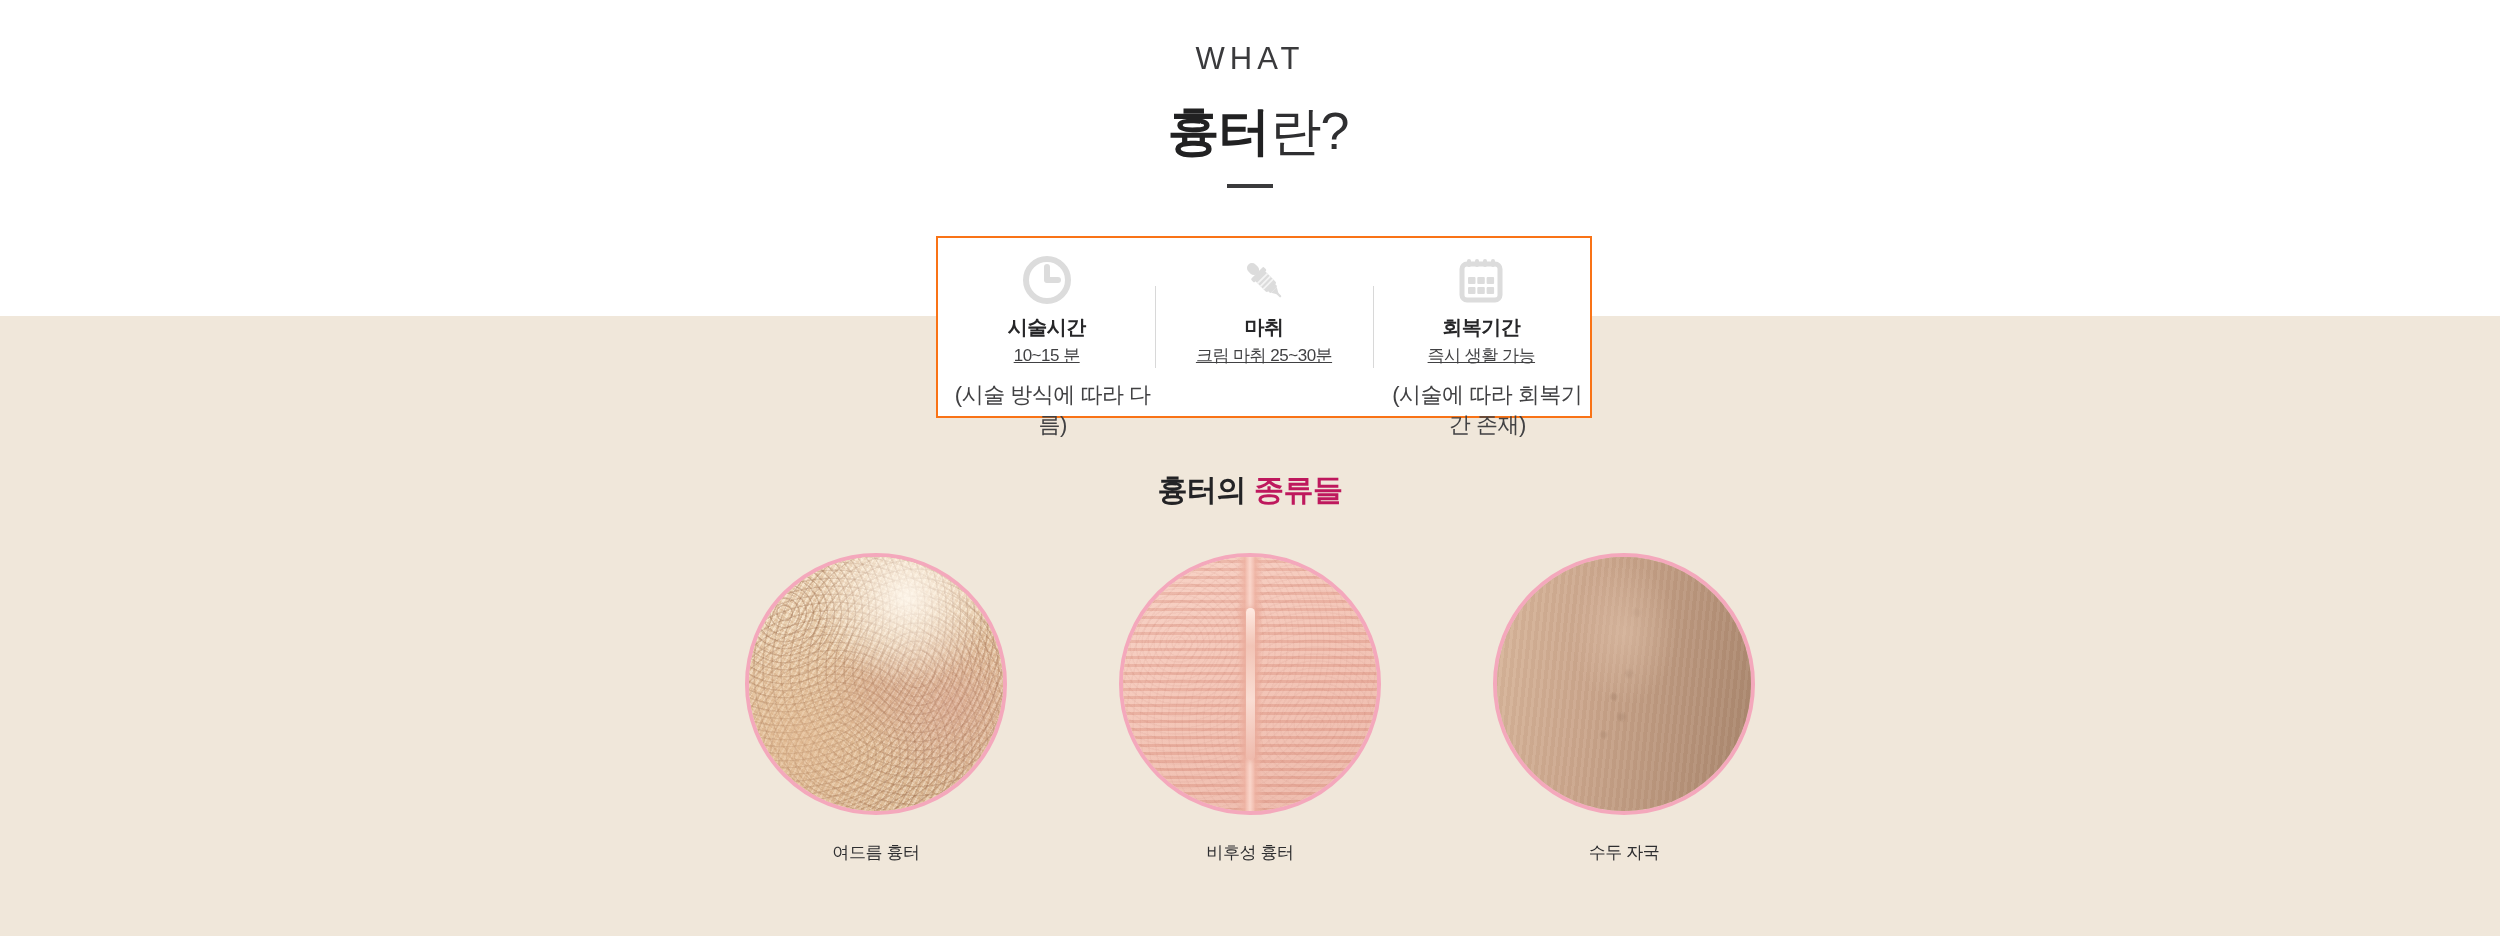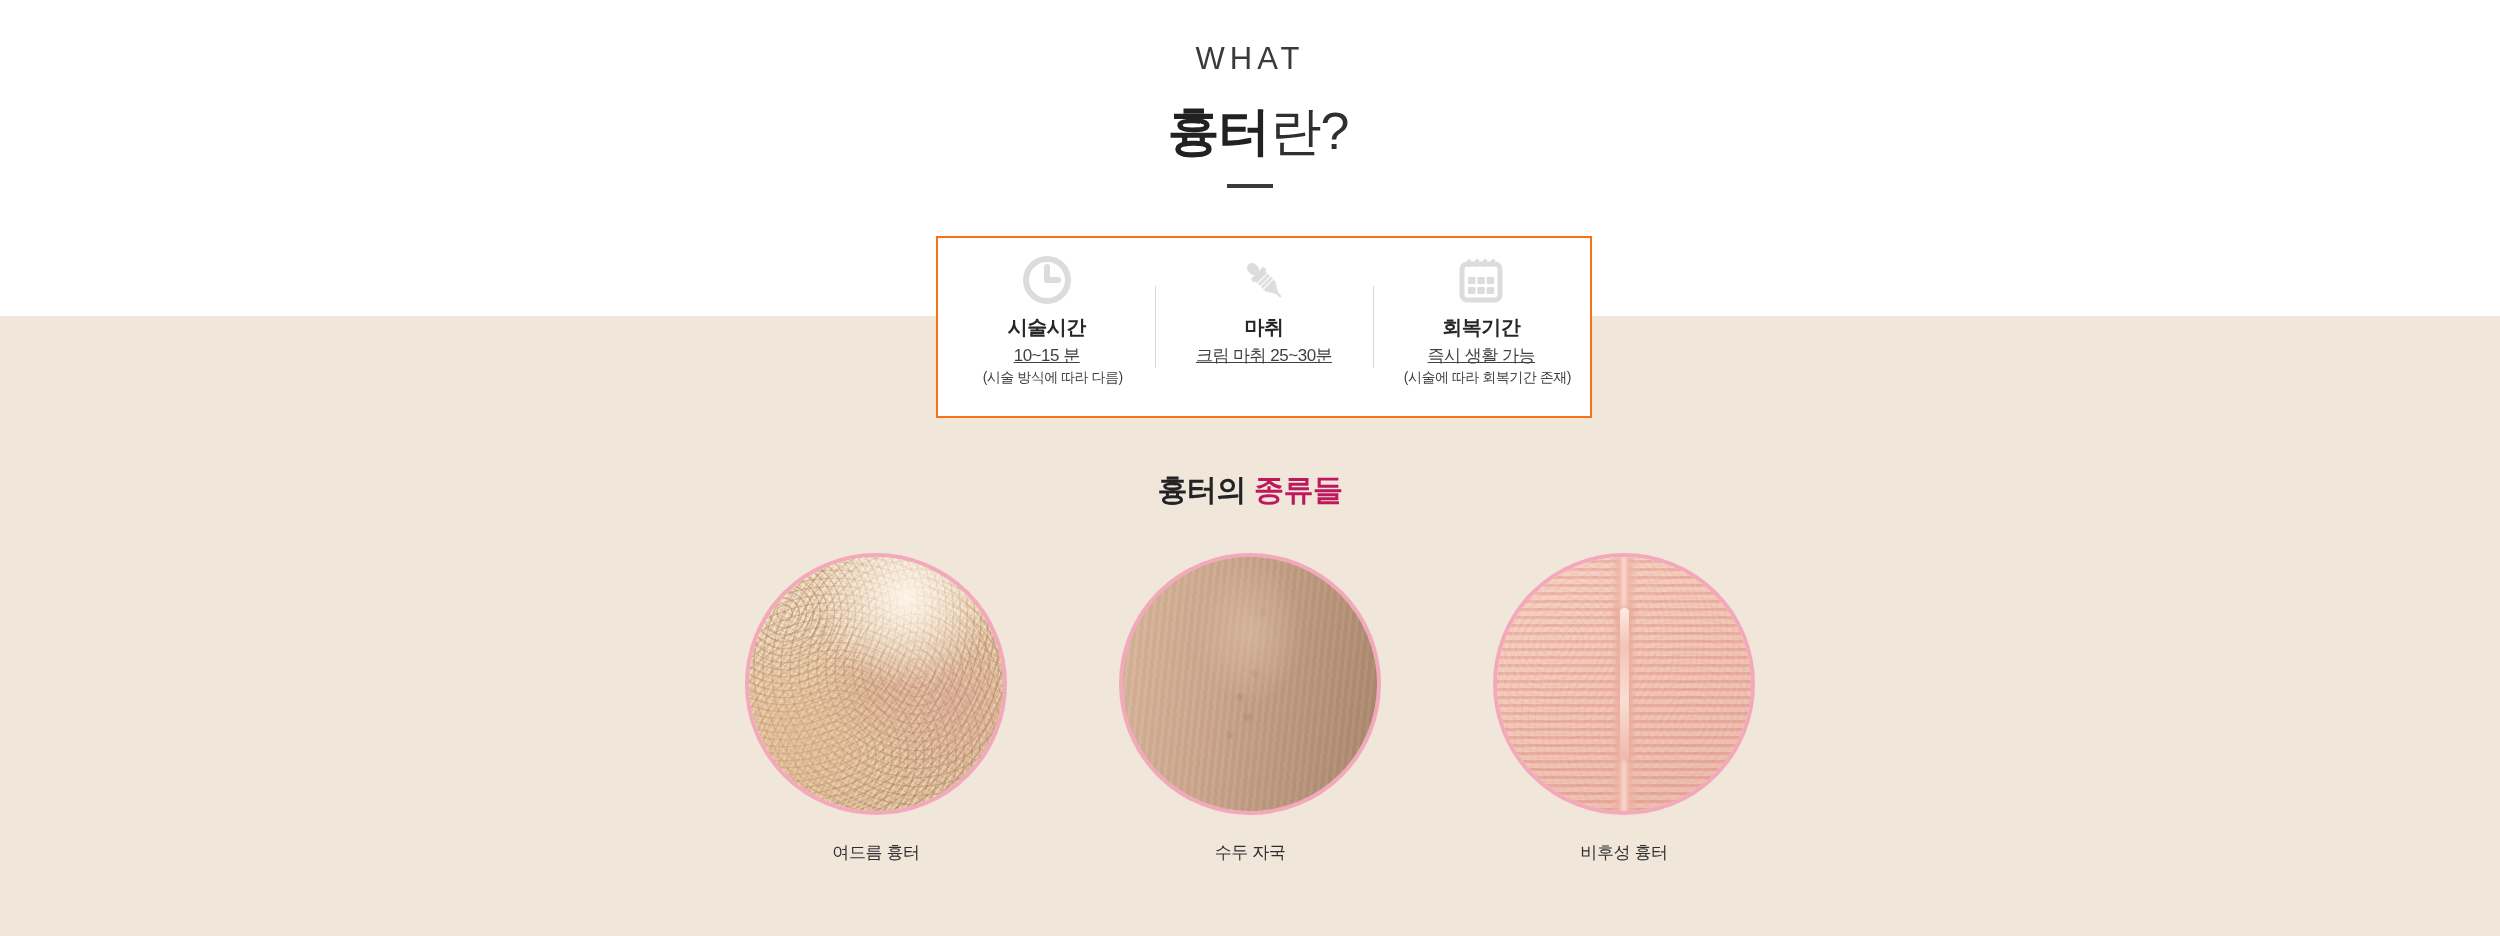--- a/index.html
+++ b/index.html
@@ -126,22 +126,22 @@
   .info-value {
     margin-top: 5px;
     font-size: 17px;
     font-weight: 400;
     color: #414143;
     line-height: 1.35;
     letter-spacing: -0.5px;
     text-decoration: underline;
   }
   .info-note {
-    margin-top: 0;
-    font-size: 14px;
+    margin-top: 12px;
+    font-size: 22px;
     font-weight: 400;
     color: #414143;
     line-height: 1.35;
     letter-spacing: -0.5px;
     padding-left: 12px;
   }
 
   
   .types {
     position: absolute;
@@ -334,29 +334,29 @@
 
       <div class="type-item">
         <div class="type-circle">
           <div class="skin-acne"></div>
         </div>
         <div class="type-caption">여드름 흉터</div>
       </div>
 
       <div class="type-item">
         <div class="type-circle">
-          <div class="skin-chicken"></div>
-        </div>
-        <div class="type-caption">수두 자국</div>
-      </div>
-
-      <div class="type-item">
-        <div class="type-circle">
           <div class="skin-hyper"></div>
           <div class="scar-line"></div>
         </div>
         <div class="type-caption">비후성 흉터</div>
       </div>
 
+      <div class="type-item">
+        <div class="type-circle">
+          <div class="skin-chicken"></div>
+        </div>
+        <div class="type-caption">수두 자국</div>
+      </div>
+
     </div>
   </div>
 
 </div>
 
 </body></html>

